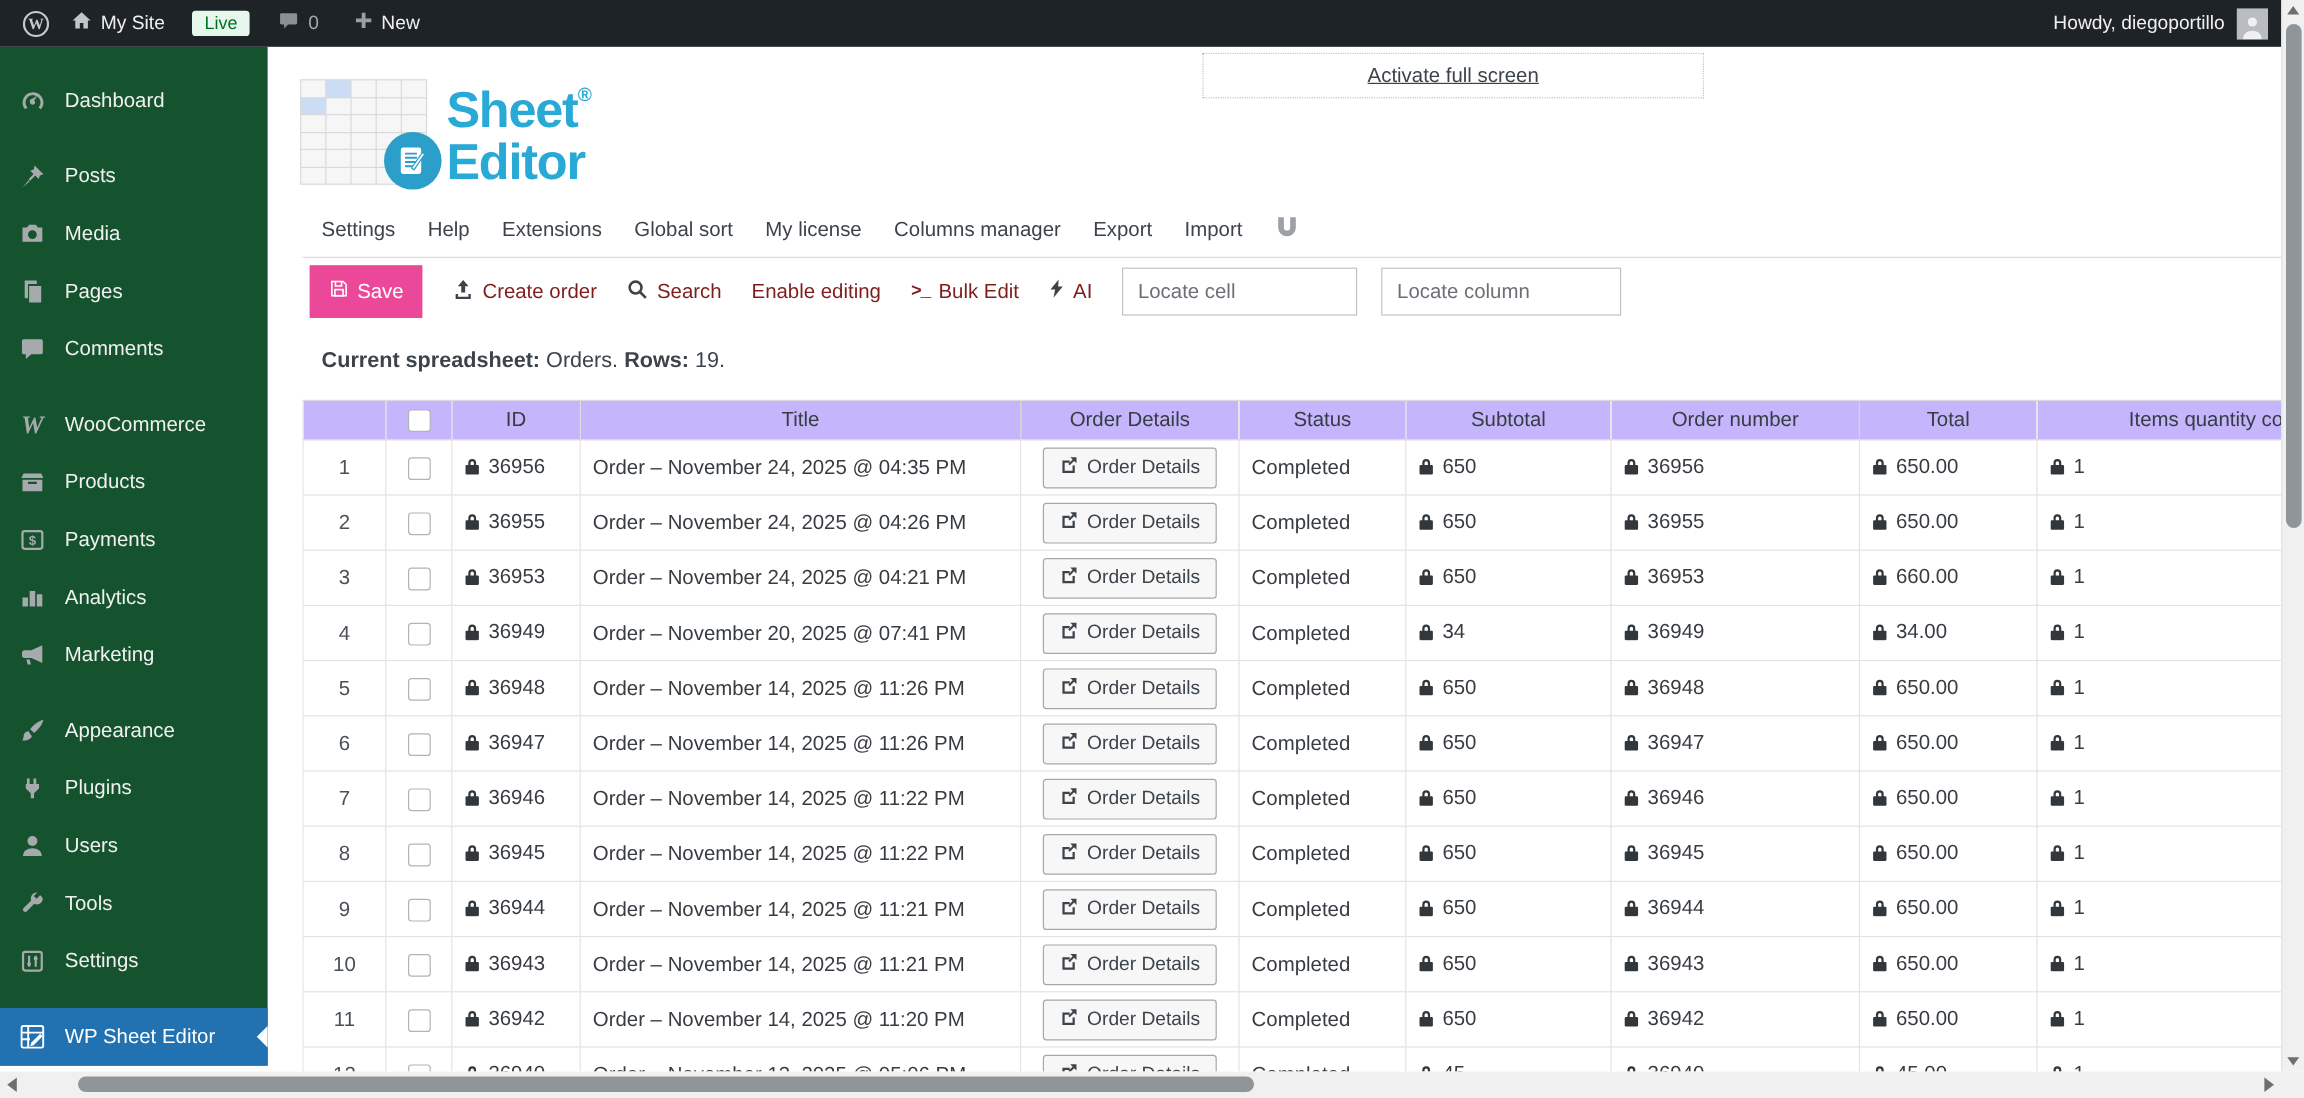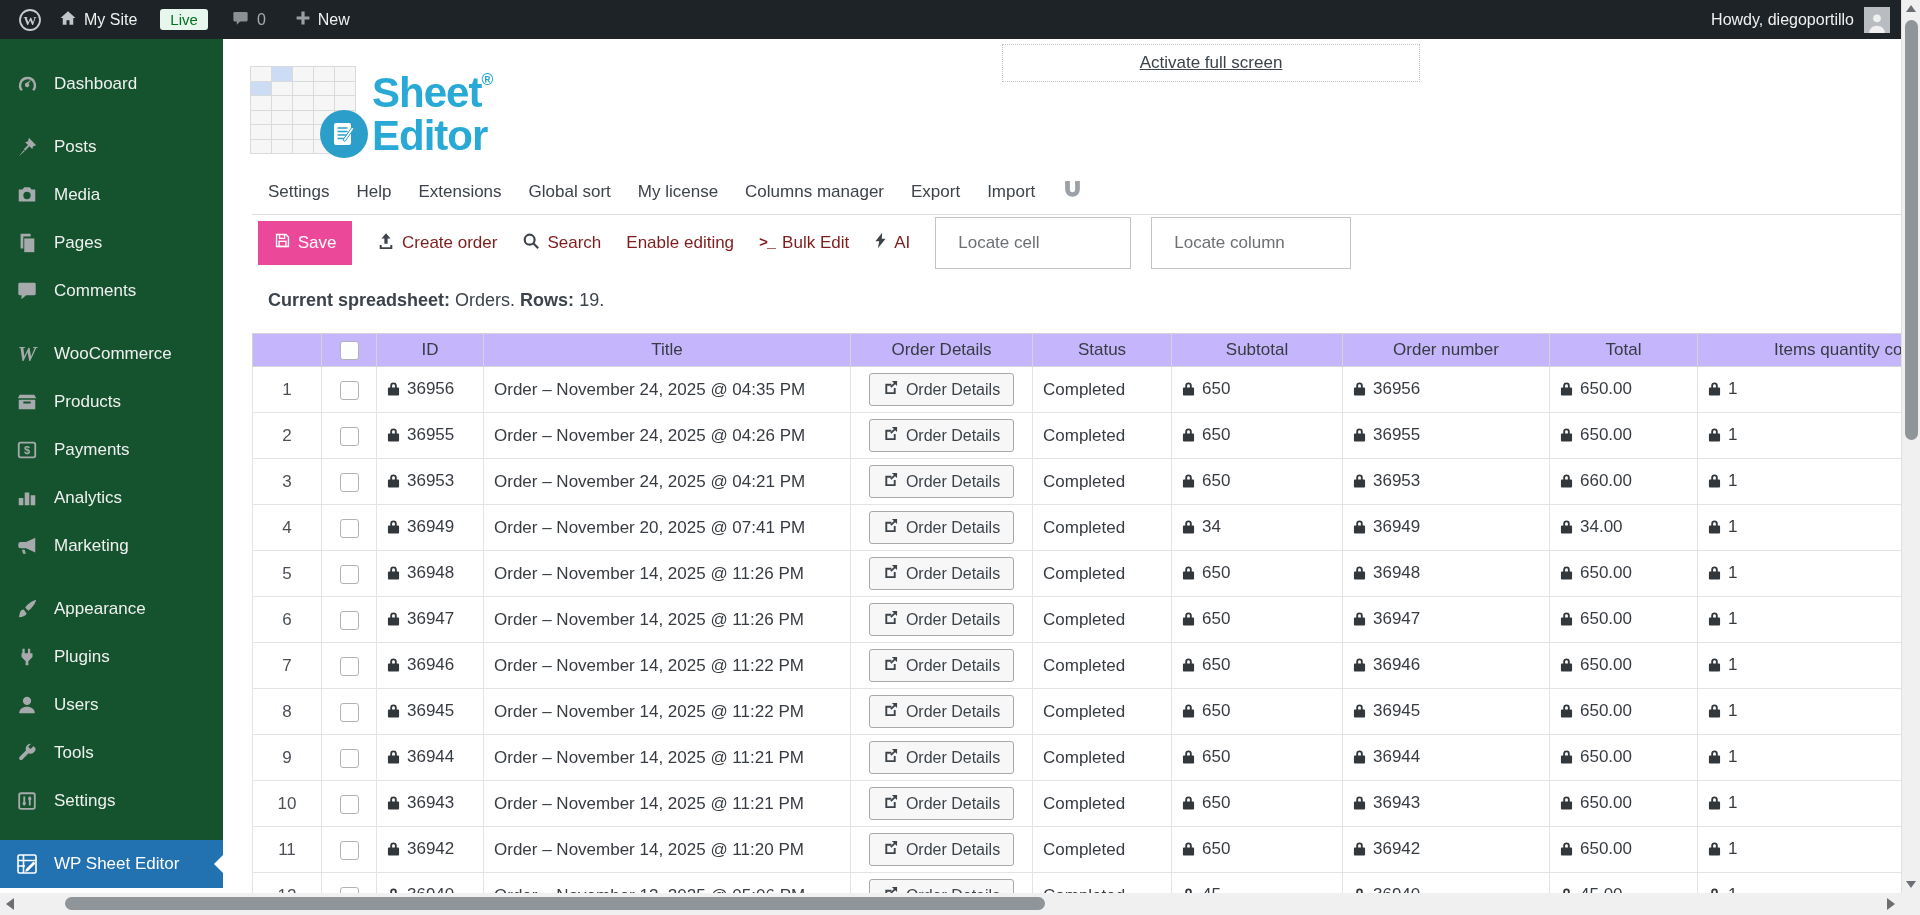--- a/index.html
+++ b/index.html
@@ -48,21 +48,21 @@
     font-size:17px;color:#3c434a;}
   .plugin-menu span{cursor:pointer;}
   .menu-line{position:absolute;left:252px;top:214px;width:1649px;height:1px;background:#dcdcde;}
   
   .toolbar{position:absolute;left:258px;top:221px;height:44px;display:flex;align-items:center;gap:25px;font-size:17px;color:#3c434a;}
   .save-btn{height:44px;width:94px;background:#ec4899;color:#fff;border:none;font-size:17px;
     display:flex;align-items:center;justify-content:center;gap:7px;cursor:pointer;font-family:inherit;}
   .tb-link{display:flex;align-items:center;gap:7px;cursor:pointer;background:none;border:none;
     font-family:inherit;font-size:17px;color:#7f1d1d;}
   .bulk-glyph{font-family:"Liberation Mono",monospace;font-weight:bold;font-size:15px;letter-spacing:-1px;}
-  .locate-input{width:196px;height:52px;border:1px solid #c3c4c7;padding:0 22px;font-size:17px;
+  .locate-input{width:196px;height:40px;border:1px solid #c3c4c7;padding:0 12px;font-size:17px;
     font-family:inherit;color:#15803d;}
   .locate-input::placeholder{color:#6c7075;opacity:1;}
   
   .status-line{position:absolute;left:268px;top:290px;font-size:18px;color:#3c434a;}
   .status-line b{font-weight:bold;}
   
   .table-wrap{position:absolute;left:252px;top:333px;width:1649px;height:560px;overflow:hidden;}
   table.grid{border-collapse:collapse;table-layout:fixed;width:1660px;font-size:17px;color:#373c42;}
   table.grid th{background:#c4b5fd;border:1px solid #d4d4d6;font-weight:normal;height:33px;
     text-align:center;overflow:hidden;white-space:nowrap;cursor:pointer;}

